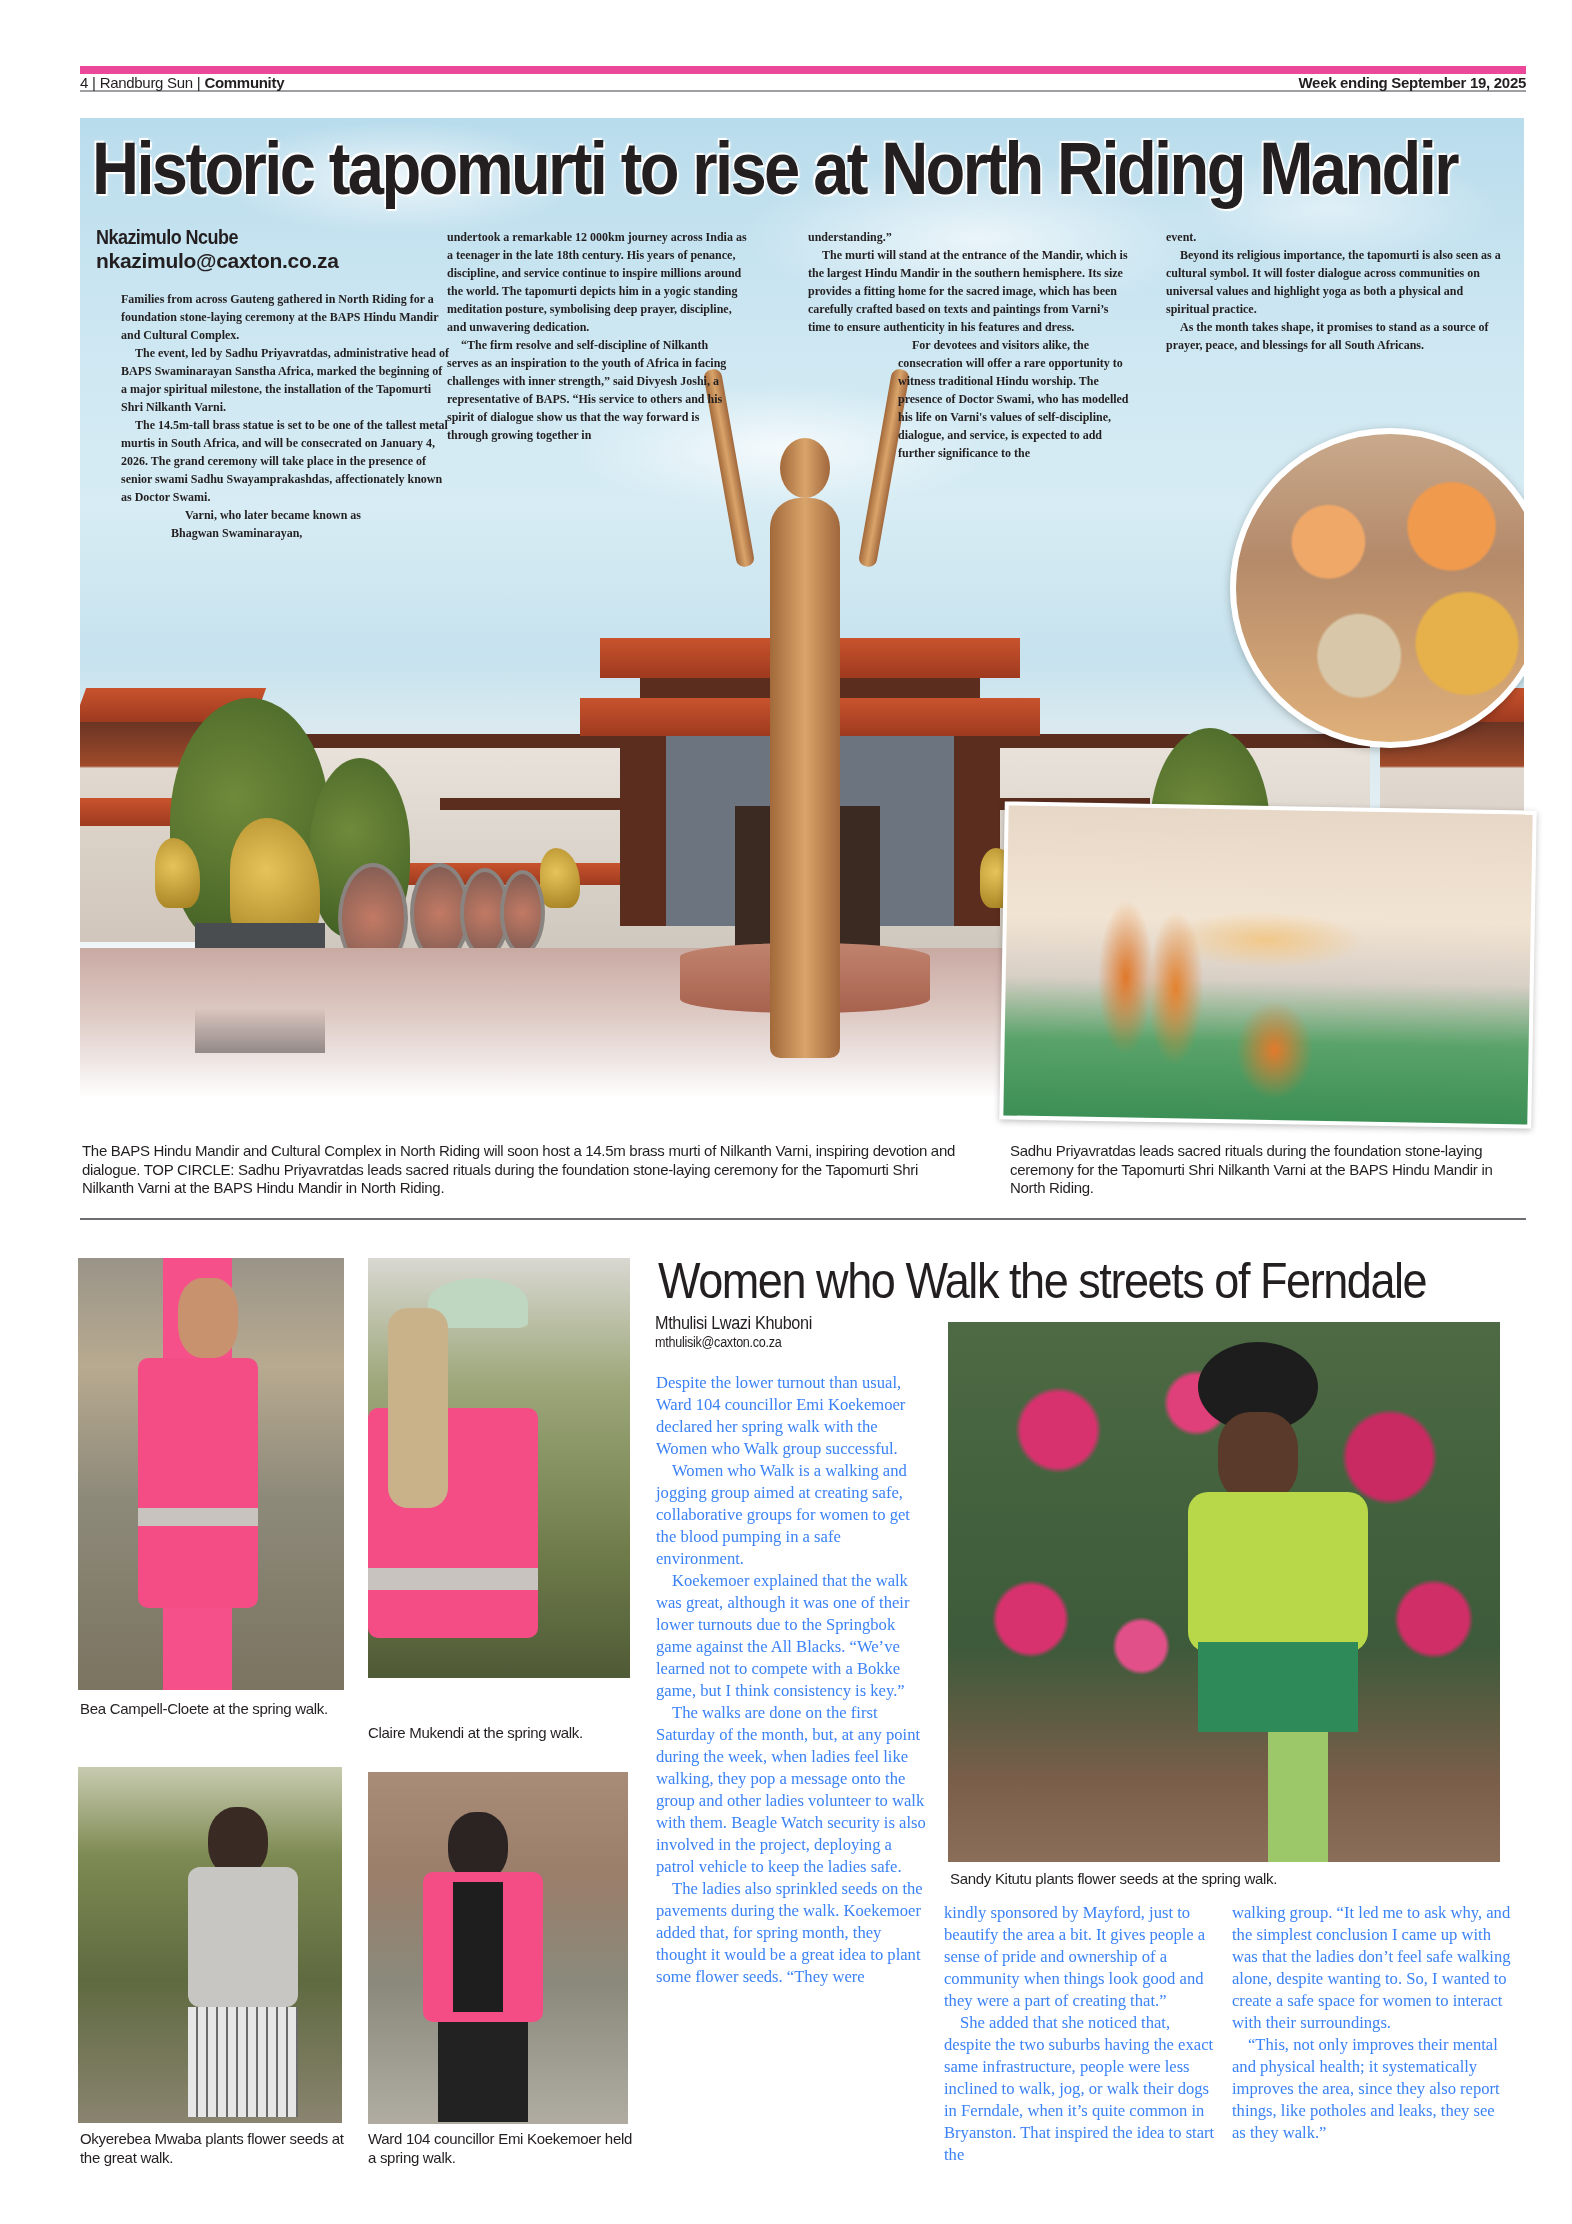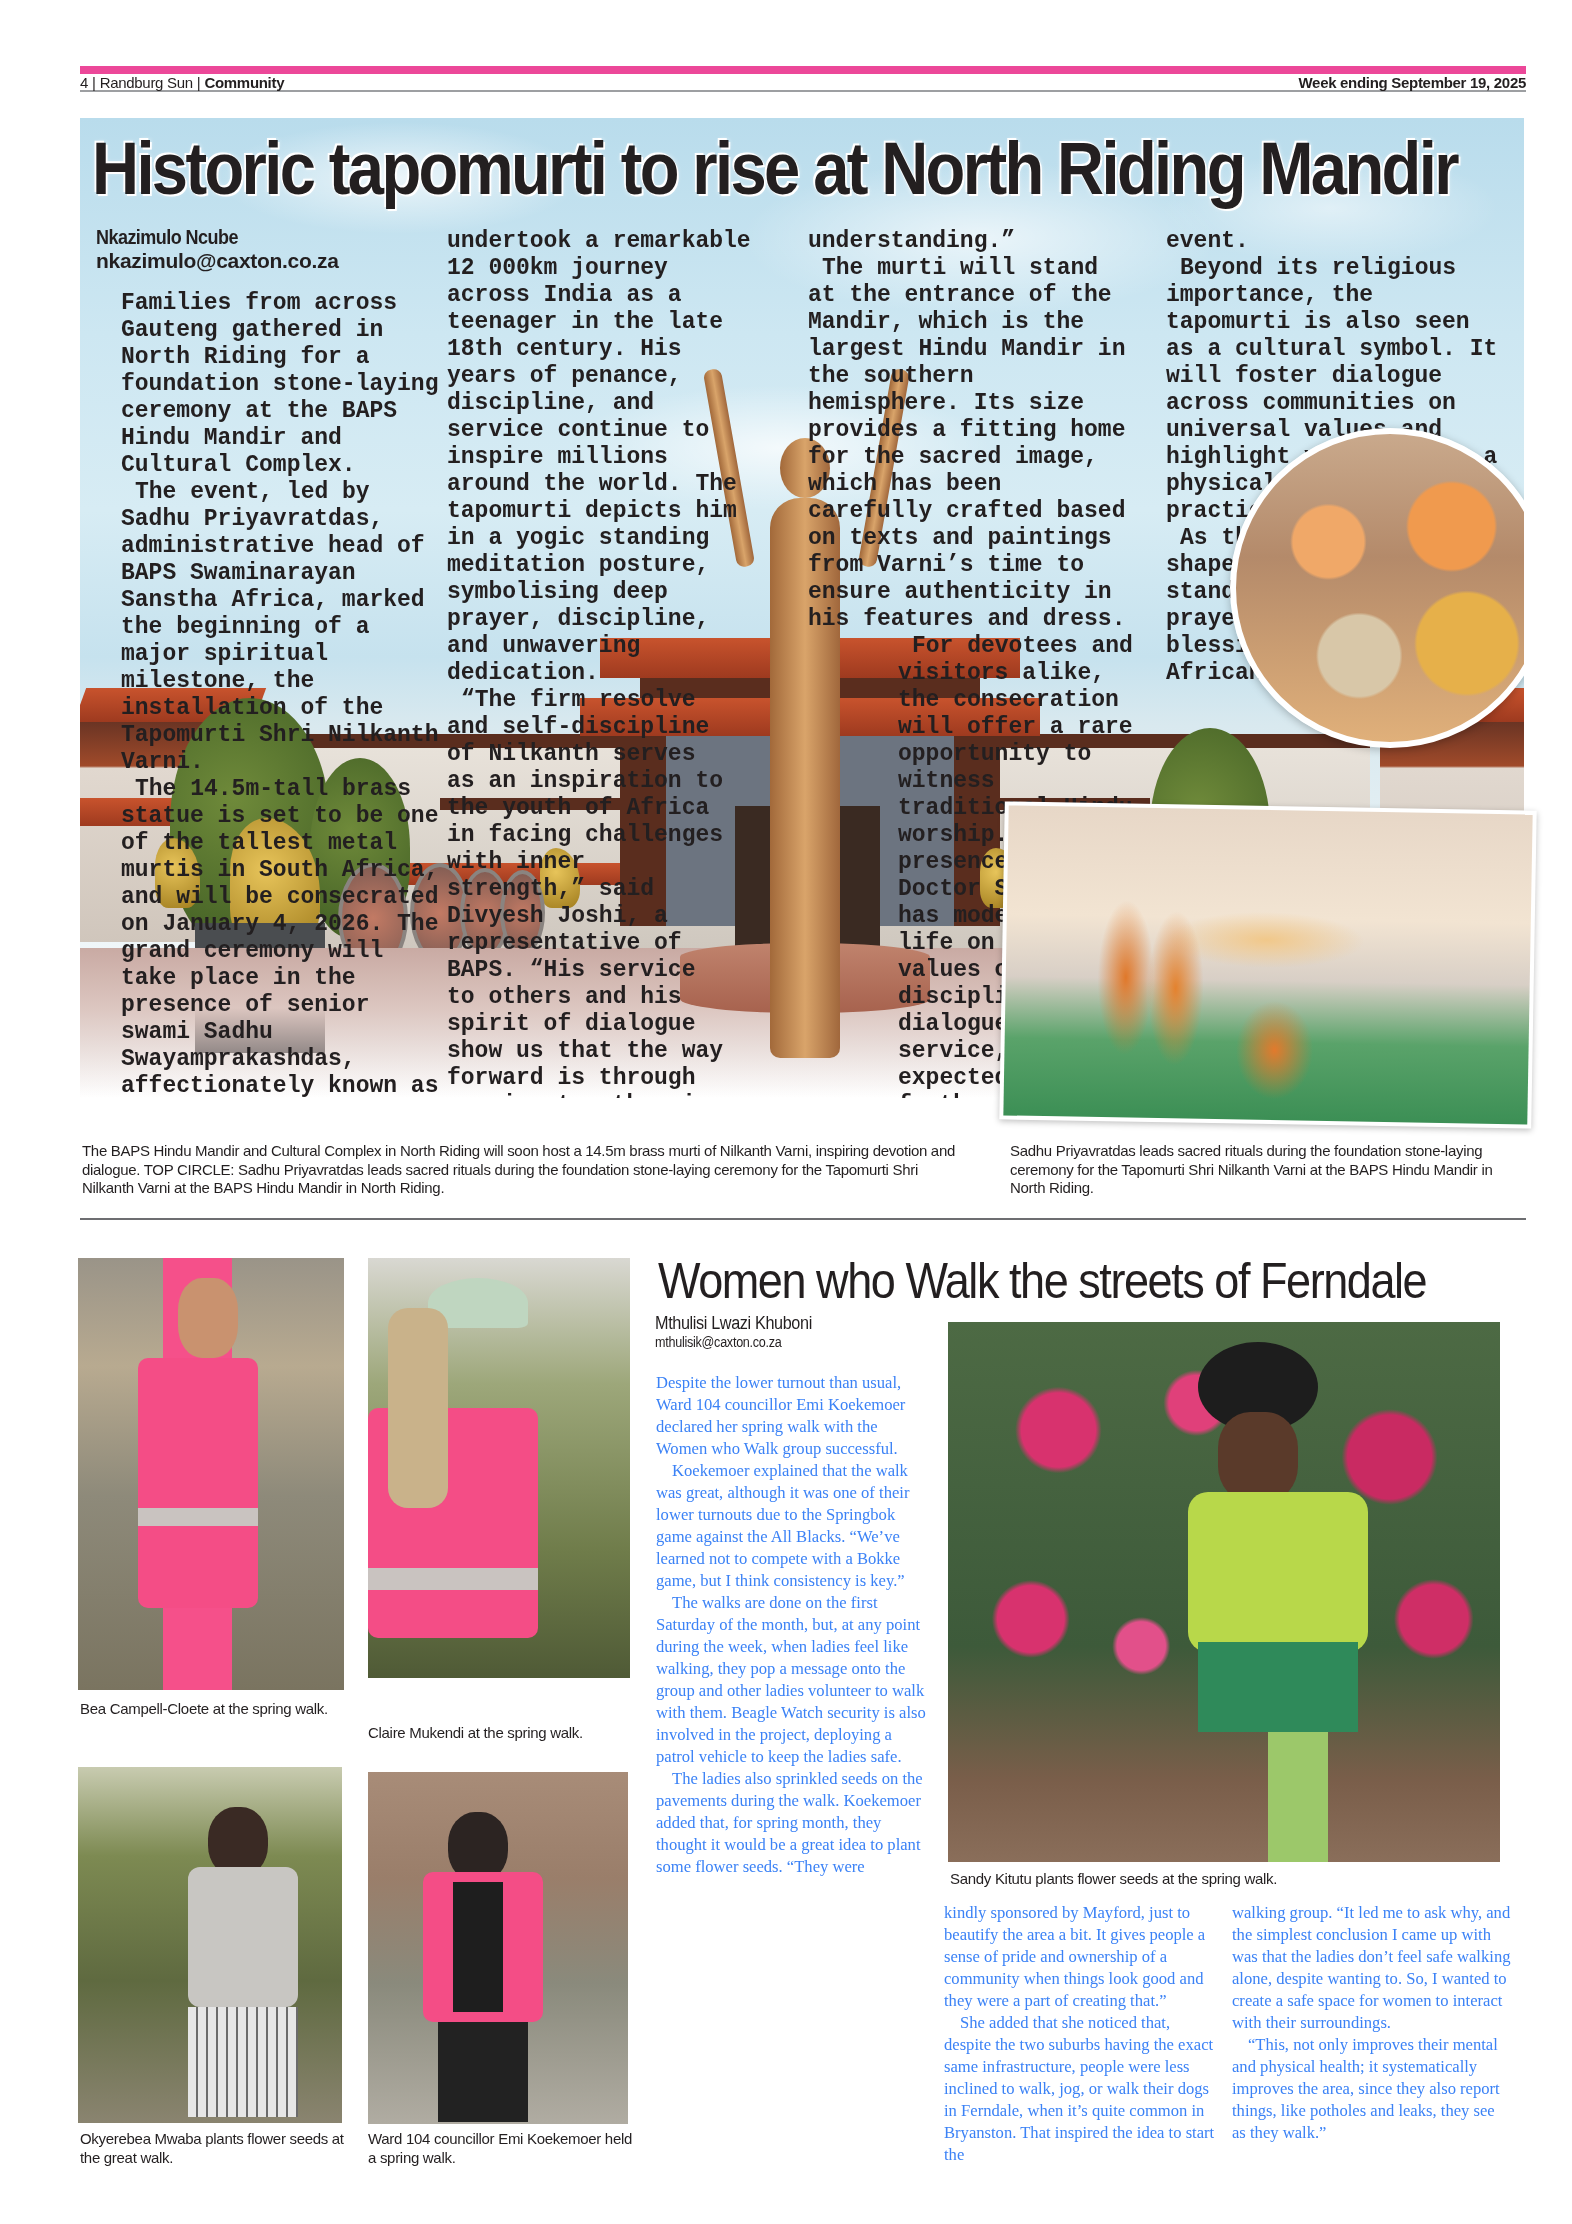--- a/index.html
+++ b/index.html
@@ -17,21 +17,21 @@
   .clouds { position: absolute; inset: 0; background:
       radial-gradient(ellipse 260px 80px at 320px 60px, rgba(255,255,255,.7), transparent 70%),
       radial-gradient(ellipse 340px 110px at 900px 120px, rgba(255,255,255,.65), transparent 70%),
       radial-gradient(ellipse 300px 90px at 700px 330px, rgba(255,255,255,.75), transparent 70%),
       radial-gradient(ellipse 240px 80px at 1250px 90px, rgba(255,255,255,.5), transparent 70%); }
   .hero-title { position: absolute; left: 12px; top: 8px; width: 1420px; font-family: "Liberation Sans", sans-serif; font-weight: bold; font-size: 74px; letter-spacing: -3px; color: #231f20; transform: scaleX(0.88); transform-origin: left; white-space: nowrap; text-shadow: 0 0 6px rgba(255,255,255,.8), 2px 2px 0 #fff, -2px -2px 0 #fff; }
   .byline { position: absolute; font-family: "Liberation Sans", sans-serif; color: #231f20; }
   .byline .name { font-size: 20px; font-weight: bold; letter-spacing: -0.6px; transform: scaleX(.9); transform-origin: left; white-space: nowrap; }
   .byline .mail { font-size: 21px; font-weight: bold; letter-spacing: -0.3px; }
 
-  .col { position: absolute; font-family: Liberation Mono, monospace; font-weight: bold; font-size: 23px; line-height: 27px; color: #231f20; }
+  .col { position: absolute; font-family: Liberation Serif, serif; font-weight: bold; font-size: 12px; line-height: 18px; color: #231f20; }
   .col p { text-indent: 14px; }
   .col p.noind { text-indent: 0; }
 
   
   .scene { position: absolute; left: 0; top: 530px; width: 1444px; height: 450px; }
   .roof { position: absolute; background: linear-gradient(180deg, #c8532d, #9e3a1f); }
   .wall { position: absolute; background: linear-gradient(180deg, #e9e3db, #cfc8bf); }
   .wood { position: absolute; background: #5a2d1e; }
   .door { position: absolute; background: #3a2a22; }
   .tree { position: absolute; border-radius: 50% 50% 40% 40%; background: radial-gradient(circle at 40% 40%, #6f8a3a, #3c5a22); }
@@ -218,20 +218,21 @@
 <div class="cap" style="left:950px;top:1870px;width:560px;">Sandy Kitutu plants flower seeds at the spring walk.</div>
 
 <div class="h2">Women who Walk the streets of Ferndale</div>
 <div class="byline2">
   <div class="name">Mthulisi Lwazi Khuboni</div>
   <div class="mail">mthulisik@caxton.co.za</div>
 </div>
 
 <div class="body2" style="left:656px;top:1372px;width:275px;">
   <p class="noind">Despite the lower turnout than usual, Ward 104 councillor Emi Koekemoer declared her spring walk with the Women who Walk group successful.</p>
+  <p>Women who Walk is a walking and jogging group aimed at creating safe, collaborative groups for women to get the blood pumping in a safe environment.</p>
   <p>Koekemoer explained that the walk was great, although it was one of their lower turnouts due to the Springbok game against the All Blacks. “We’ve learned not to compete with a Bokke game, but I think consistency is key.”</p>
   <p>The walks are done on the first Saturday of the month, but, at any point during the week, when ladies feel like walking, they pop a message onto the group and other ladies volunteer to walk with them. Beagle Watch security is also involved in the project, deploying a patrol vehicle to keep the ladies safe.</p>
   <p>The ladies also sprinkled seeds on the pavements during the walk. Koekemoer added that, for spring month, they thought it would be a great idea to plant some flower seeds. “They were</p>
 </div>
 
 <div class="body2" style="left:944px;top:1902px;width:272px;">
   <p class="noind">kindly sponsored by Mayford, just to beautify the area a bit. It gives people a sense of pride and ownership of a community when things look good and they were a part of creating that.”</p>
   <p>She added that she noticed that, despite the two suburbs having the exact same infrastructure, people were less inclined to walk, jog, or walk their dogs in Ferndale, when it’s quite common in Bryanston. That inspired the idea to start the</p>
 </div>
 

